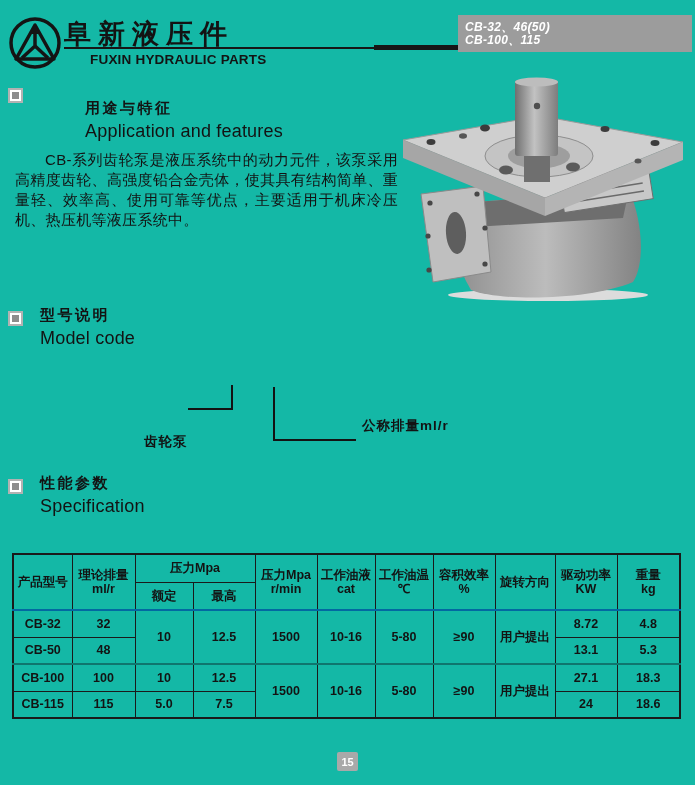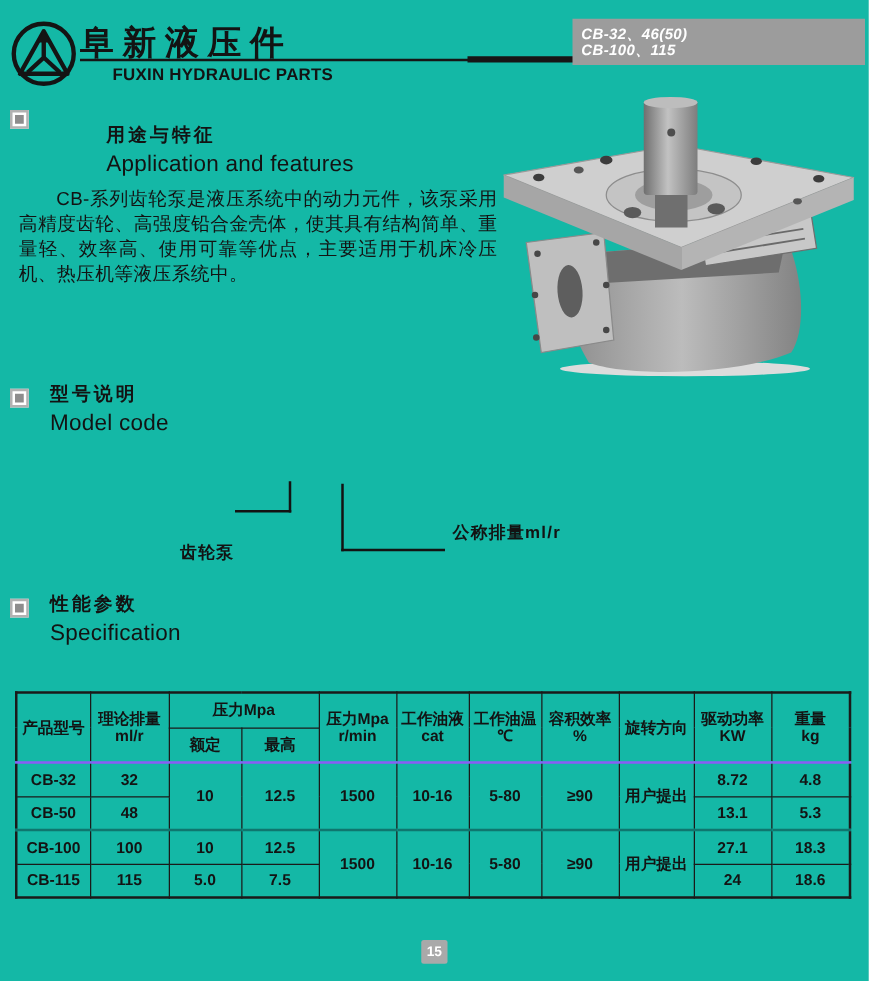--- a/index.html
+++ b/index.html
@@ -50,21 +50,21 @@
   .dg-label-disp { left:362px; top:417px; }
 
   
   .spec-table { position:absolute; left:12px; top:553px; border-collapse:collapse;
                 table-layout:fixed; }
   .spec-table th, .spec-table td { border:1px solid #1a1a1a; text-align:center;
                 vertical-align:middle; font-size:12.5px; padding:0 1px; }
   .spec-table { border:2px solid #1a1a1a; }
   .spec-table th { font-weight:bold; line-height:14px; height:28px; }
   .spec-table td { height:27px; font-weight:bold; }
-  .spec-table .hb { border-bottom:2px solid #8b5cf6; }
+  .spec-table .hb { border-bottom:2px solid #0369a1; }
   .spec-table tr.group-start td { border-top:2px solid #0f766e; }
 
   
   .page-num { position:absolute; left:337px; top:752px; width:21px; height:19px;
               background:#a9a9a9; color:#fff; font-size:11px; font-weight:bold;
               display:flex; align-items:center; justify-content:center; border-radius:2px; }
 </style>
 </head>
 <body>
 

